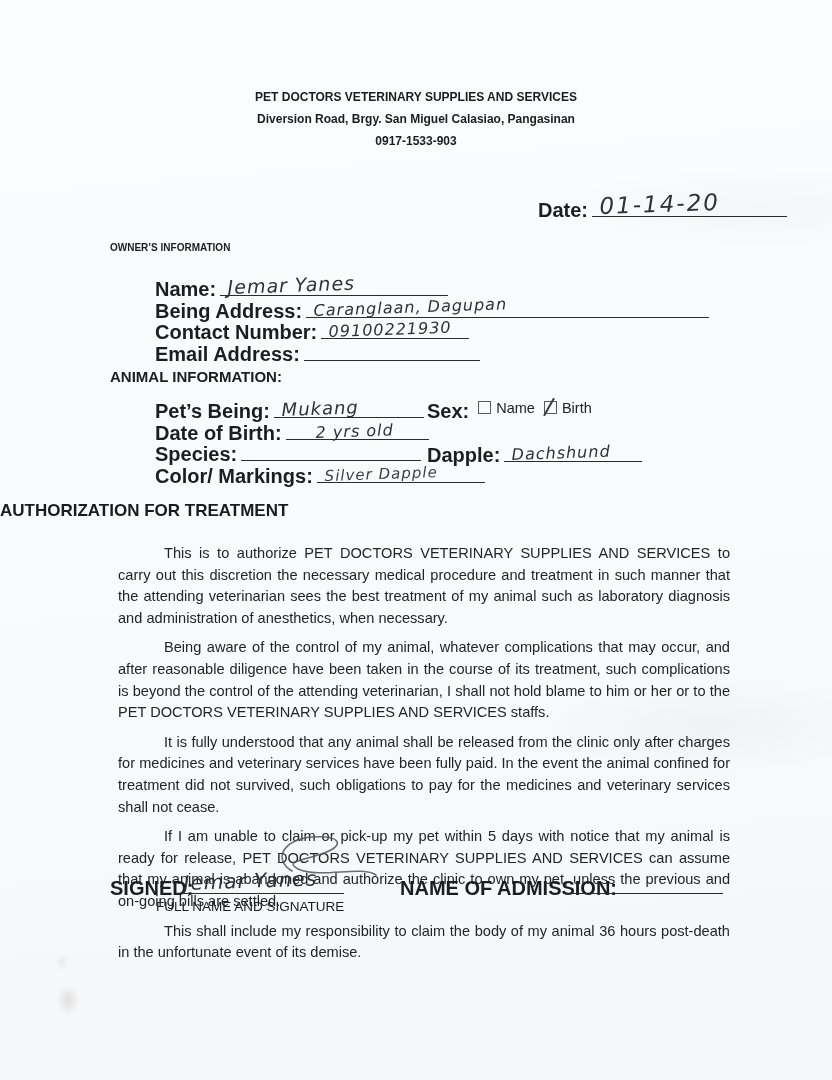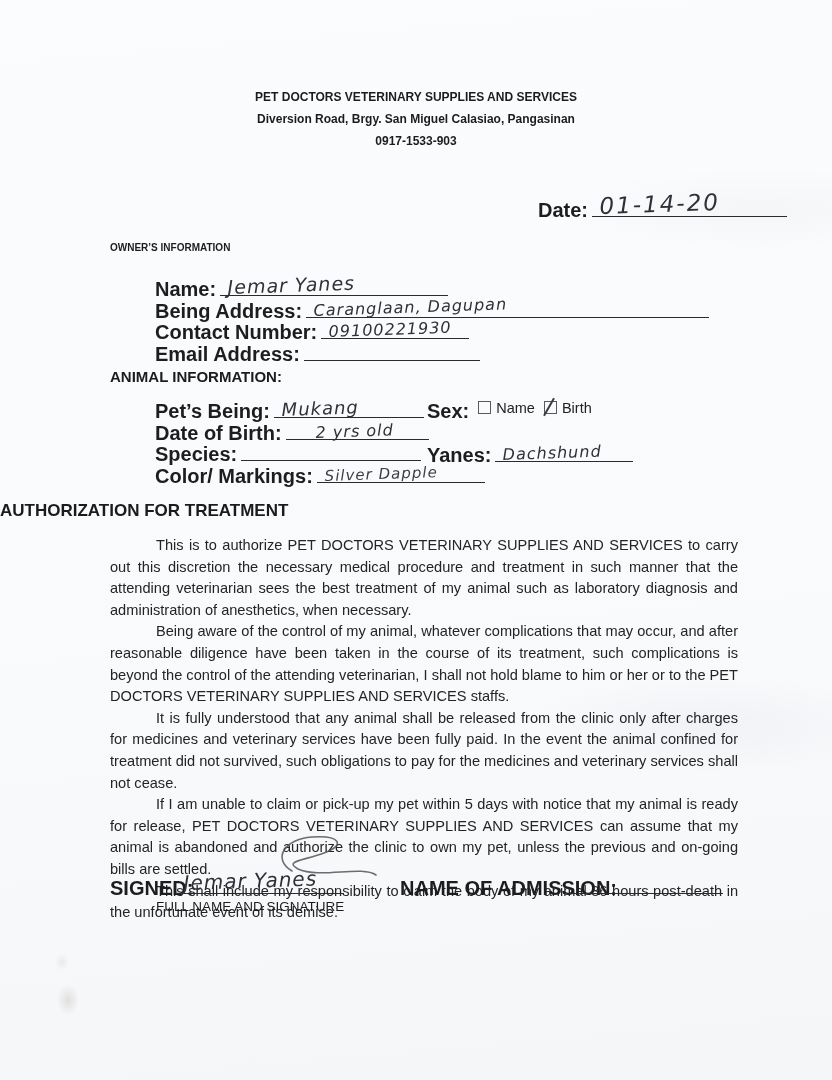--- a/index.html
+++ b/index.html
@@ -63,21 +63,21 @@
   .sex-opt{font-size:14.5px;color:#222;}
   .auth-title{
     position:absolute;top:501px;left:0;right:0;
     text-align:left;font-weight:bold;font-size:17px;color:#1b1b1d;
   }
   .auth-body{
     position:absolute;top:535px;left:110px;width:628px;
     font-size:14.6px;line-height:21.6px;color:#242425;
     text-align:justify;
   }
-  .auth-body p{margin:0;text-indent:46px;}
+  .auth-body p{margin:8px;text-indent:46px;}
   .sig-block{position:absolute;top:873px;left:110px;width:620px;height:60px;}
   .sig-line{position:absolute;left:66px;top:0;width:168px;height:20px;border-bottom:1.6px solid #2b2b2d;}
   .sig-line .hw{font-size:20px;bottom:-2px;}
   .signed-lbl{position:absolute;left:0;top:4px;}
   .sig-caption{position:absolute;left:46px;top:26px;font-weight:normal;font-size:13.5px;color:#1d1d1f;}
   .doa-lbl{position:absolute;left:290px;top:4px;}
   .doa-line{position:absolute;left:453px;top:2px;width:160px;height:18px;border-bottom:1.6px solid #2b2b2d;}
   .flourish{position:absolute;left:78px;top:-42px;}
 </style>
 </head>
@@ -154,21 +154,21 @@
       <div class="frow" style="height:22px">
         <span class="lbl">Sex:</span>
         <span class="cb"></span>
         <span class="sex-opt">Name</span>
         <span class="cb">
             <span class="slash"></span>
           </span>
         <span class="sex-opt">Birth</span>
       </div>
       <div class="frow" style="margin-top:22px">
-        <span class="lbl">Yanes:</span>
+        <span class="lbl">Dapple:</span>
         <span class="uline" style="width:138px">
             <span class="hw">Dachshund</span>
           </span>
       </div>
     </div>
   </div>
 
   <div class="auth-title">AUTHORIZATION FOR TREATMENT</div>
   <div class="auth-body">
     <p>This is to authorize PET DOCTORS VETERINARY SUPPLIES AND SERVICES to carry out this discretion the necessary medical procedure and treatment in such manner that the attending veterinarian sees the best treatment of my animal such as laboratory diagnosis and administration of anesthetics, when necessary.</p>

